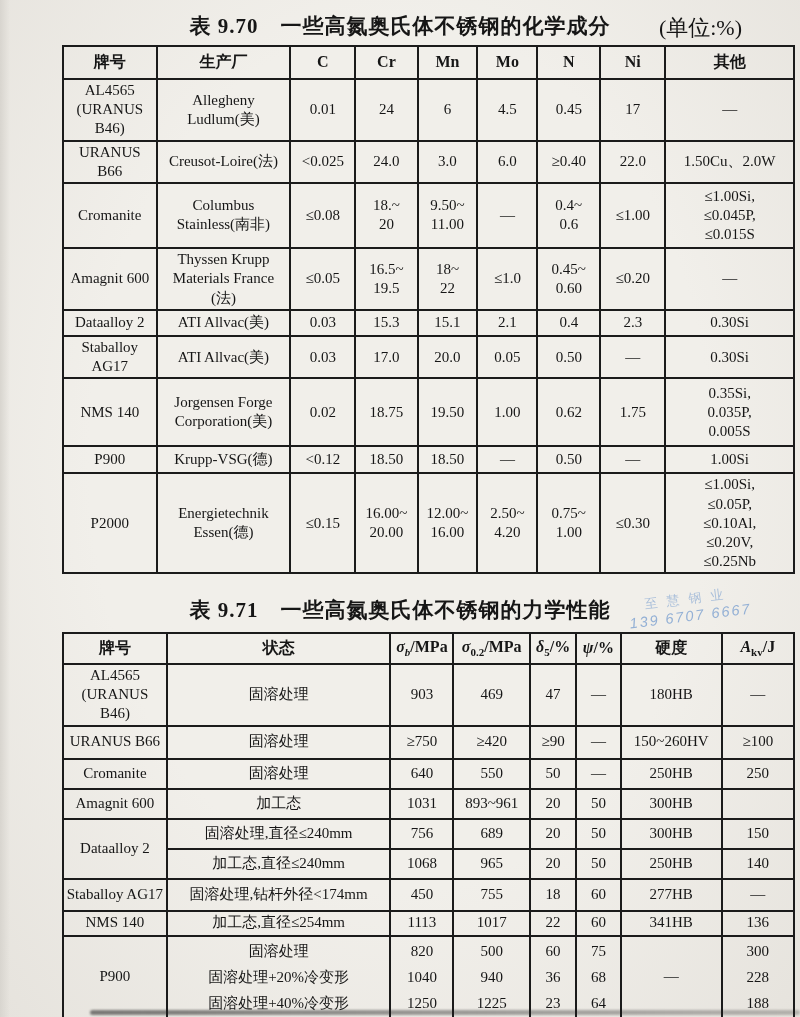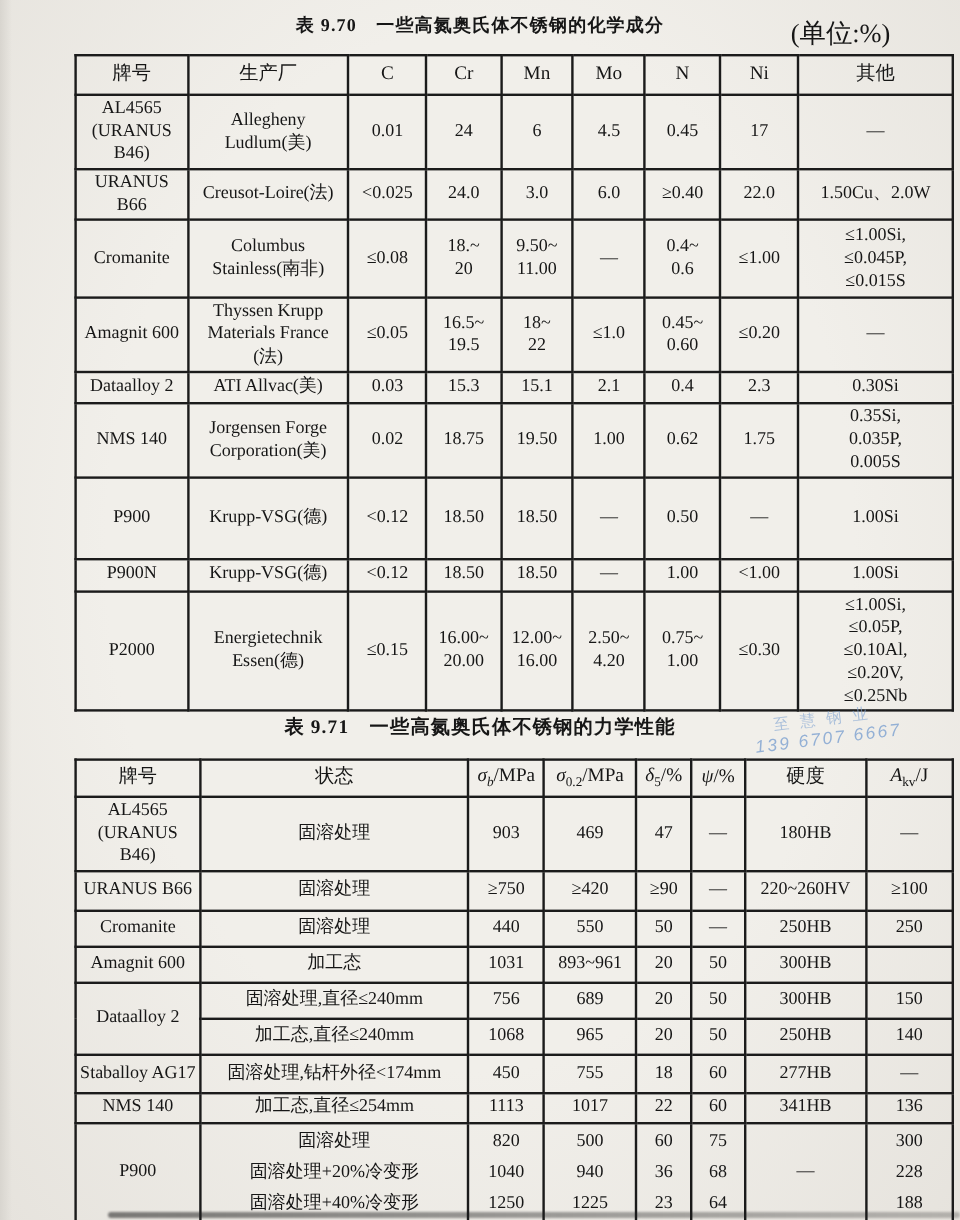--- a/index.html
+++ b/index.html
@@ -10,39 +10,39 @@
     color:#161616;
     background:
       linear-gradient(to right, #d8d5cf 0px, rgba(216,213,207,0) 10px),
       radial-gradient(ellipse at 50% 45%, #f1efea 55%, #e6e3dd 100%);
     overflow:hidden;
   }
   .caption-row{
     position:absolute;top:12px;left:0;right:0;height:26px;
     text-align:center;
   }
-  .cap-text{font-weight:bold;font-size:15px;letter-spacing:1px;}
+  .cap-text{font-weight:bold;font-size:21px;letter-spacing:1px;}
   .cap-unit{
     position:absolute;right:58px;top:1px;
     font-weight:normal;font-size:22px;
   }
   .t-wrap{position:absolute;left:62px;width:733px;}
   #t70-wrap{top:45px;}
   #t71-wrap{top:632px;}
   table{
     border-collapse:collapse;table-layout:fixed;width:100%;
     background:transparent;
   }
   th,td{
     border:2px solid #1b1b1b;
     text-align:center;vertical-align:middle;
     font-size:15px;padding:1px 2px;line-height:1.28;
     overflow:hidden;
   }
-  th{font-weight:normal;font-size:16px;}
+  th{font-weight:bold;font-size:16px;}
   sub{font-size:11px;}
   
   #t70 thead tr{height:33px;}
   #t70 tbody tr:nth-child(1){height:40px;}
   #t70 tbody tr:nth-child(2){height:28px;}
   #t70 tbody tr:nth-child(3){height:65px;}
   #t70 tbody tr:nth-child(4){height:62px;}
   #t70 tbody tr:nth-child(5){height:26px;}
   #t70 tbody tr:nth-child(6){height:42px;}
   #t70 tbody tr:nth-child(7){height:68px;}
@@ -60,21 +60,21 @@
   #t71 tbody tr:nth-child(7){height:32px;}
   #t71 tbody tr:nth-child(8){height:25px;}
   #t71 tbody tr:nth-child(9){height:78px;}
   .spread{line-height:26px;}
   .note{
     position:absolute;left:68px;top:568px;
     font-size:14.5px;letter-spacing:.3px;
   }
   .caption-2{
     position:absolute;top:596px;left:0;right:0;
-    text-align:center;font-weight:bold;font-size:16px;letter-spacing:1px;
+    text-align:center;font-weight:bold;font-size:21px;letter-spacing:1px;
   }
   .watermark{
     position:absolute;left:628px;top:590px;
     transform:rotate(-7deg);
     color:#84a6d2;opacity:.85;
     font-family:"Liberation Sans","DejaVu Sans",sans-serif;
     text-align:center;pointer-events:none;
   }
   .watermark .wm1{display:block;font-size:13px;letter-spacing:9px;opacity:.75;}
   .watermark .wm2{display:block;font-size:14.5px;letter-spacing:2px;font-style:italic;}
@@ -170,50 +170,50 @@
             <td>ATI Allvac(美)</td>
             <td>0.03</td>
             <td>15.3</td>
             <td>15.1</td>
             <td>2.1</td>
             <td>0.4</td>
             <td>2.3</td>
             <td>0.30Si</td>
           </tr>
           <tr>
+            <td>Staballoy<br>AG17</td>
+            <td>ATI Allvac(美)</td>
+            <td>0.03</td>
+            <td>17.0</td>
+            <td>20.0</td>
+            <td>0.05</td>
+            <td>0.50</td>
+            <td>—</td>
+            <td>0.30Si</td>
+          </tr>
+          <tr>
             <td>NMS 140</td>
             <td>Jorgensen Forge<br>Corporation(美)</td>
             <td>0.02</td>
             <td>18.75</td>
             <td>19.50</td>
             <td>1.00</td>
             <td>0.62</td>
             <td>1.75</td>
             <td>0.35Si,<br>0.035P,<br>0.005S</td>
           </tr>
           <tr>
             <td>P900</td>
             <td>Krupp-VSG(德)</td>
             <td>&lt;0.12</td>
             <td>18.50</td>
             <td>18.50</td>
             <td>—</td>
             <td>0.50</td>
             <td>—</td>
-            <td>1.00Si</td>
-          </tr>
-          <tr>
-            <td>P900N</td>
-            <td>Krupp-VSG(德)</td>
-            <td>&lt;0.12</td>
-            <td>18.50</td>
-            <td>18.50</td>
-            <td>—</td>
-            <td>1.00</td>
-            <td>&lt;1.00</td>
             <td>1.00Si</td>
           </tr>
           <tr>
             <td>P2000</td>
             <td>Energietechnik<br>Essen(德)</td>
             <td>≤0.15</td>
             <td>16.00~<br>20.00</td>
             <td>12.00~<br>16.00</td>
             <td>2.50~<br>4.20</td>
             <td>0.75~<br>1.00</td>
@@ -267,27 +267,27 @@
             <td>180HB</td>
             <td>—</td>
           </tr>
           <tr>
             <td>URANUS B66</td>
             <td>固溶处理</td>
             <td>≥750</td>
             <td>≥420</td>
             <td>≥90</td>
             <td>—</td>
-            <td>220~260HV</td>
+            <td>150~260HV</td>
             <td>≥100</td>
           </tr>
           <tr>
             <td>Cromanite</td>
             <td>固溶处理</td>
-            <td>440</td>
+            <td>640</td>
             <td>550</td>
             <td>50</td>
             <td>—</td>
             <td>250HB</td>
             <td>250</td>
           </tr>
           <tr>
             <td>Amagnit 600</td>
             <td>加工态</td>
             <td>1031</td>

